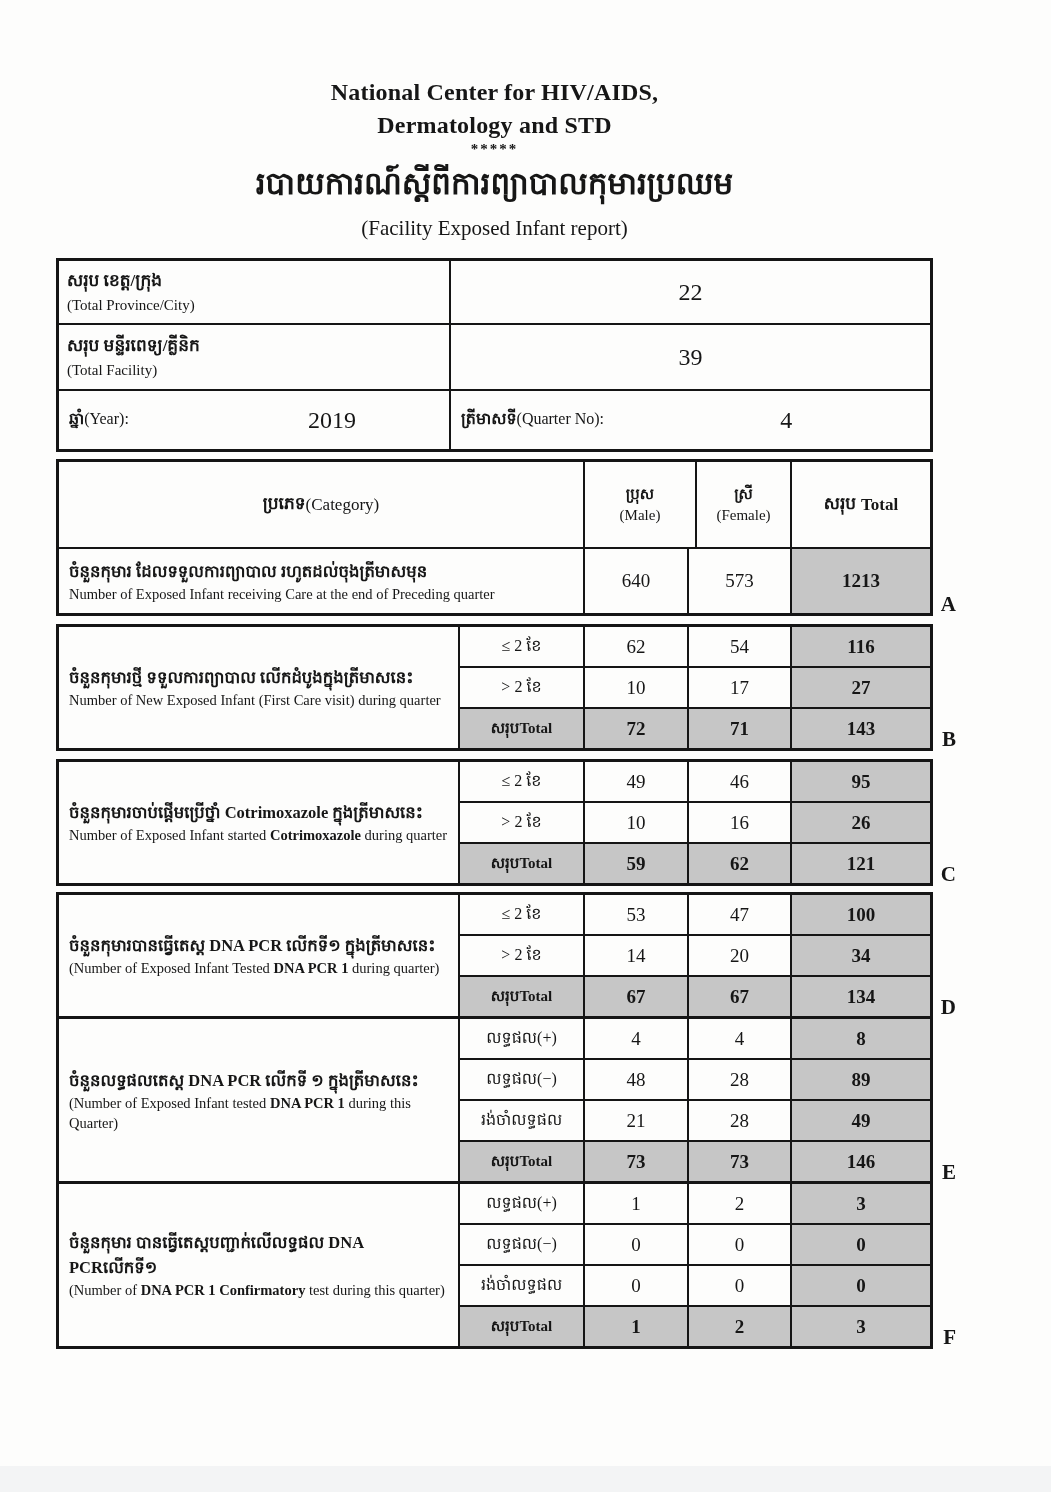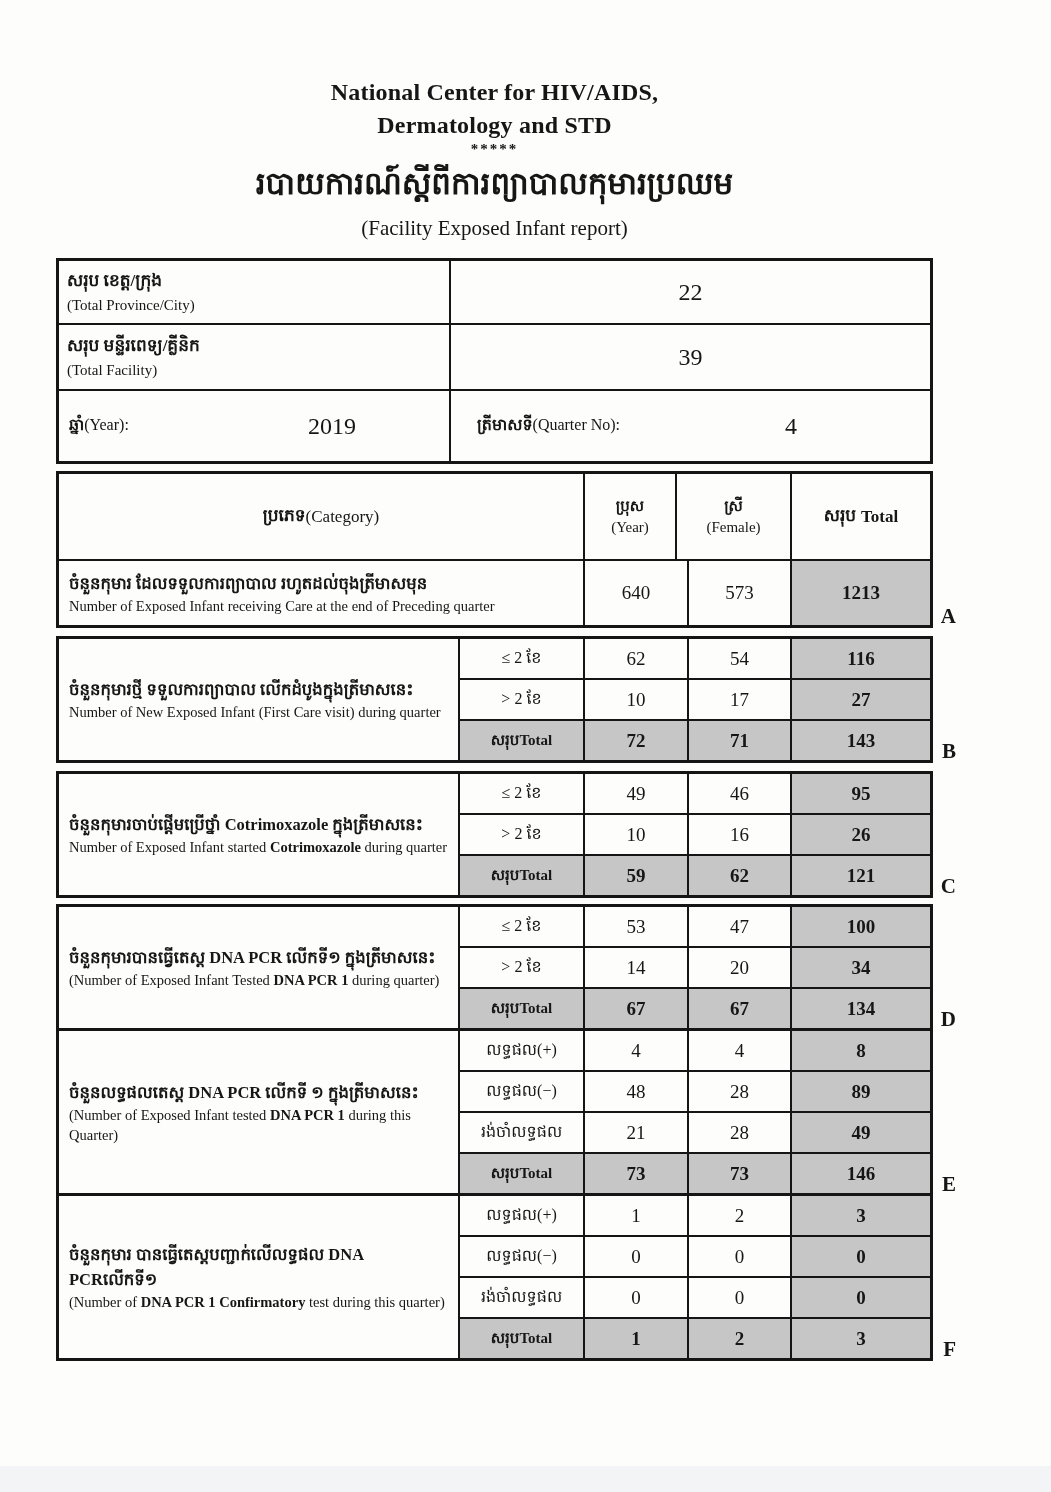--- a/index.html
+++ b/index.html
@@ -21,41 +21,41 @@
   .subtitle{font-size:21px;margin-top:8px;line-height:26px;}
   
   .info{border:3px solid #151515;margin-top:17px;}
   .i-row{display:flex;}
   .i-row.b{border-bottom:2px solid #151515;}
   .i-left{width:392px;border-right:2px solid #151515;box-sizing:border-box;
           padding:5px 8px;display:flex;flex-direction:column;justify-content:center;}
   .i-kh{font-size:17px;font-weight:bold;line-height:26px;}
   .i-en{font-size:15px;line-height:22px;}
   .i-val{flex:1;display:flex;align-items:center;justify-content:center;font-size:24px;}
-  .i-r1{height:62px;} .i-r2{height:64px;} .i-r3{height:70px;gap:16px;}
+  .i-r1{height:62px;} .i-r2{height:64px;} .i-r3{height:58px;}
   .i-cell{position:relative;display:flex;align-items:center;box-sizing:border-box;}
   .i-cell .lab{padding-left:10px;font-size:16px;}
   .i-cell .lab .kh{font-weight:bold;}
   .i-cell .val{position:absolute;left:70%;transform:translateX(-50%);font-size:24px;}
   .i-y{width:392px;border-right:2px solid #151515;}
   .i-q{flex:1;}
   
   .blk{border:3px solid #151515;position:relative;box-sizing:border-box;}
   .letter{position:absolute;right:-26px;bottom:-4px;font-weight:bold;font-size:21px;}
   .cellline{border-right:2px solid #151515;box-sizing:border-box;}
   
   .block-hA{margin-top:7px;}
   .mt-head{display:flex;height:85px;border-bottom:2px solid #151515;}
   .h-cat{width:526px;display:flex;align-items:center;justify-content:center;font-size:17px;}
   .h-cat .kh{font-weight:bold;}
   .h-mid{width:207px;display:flex;flex-direction:column;}
   .h-sex{height:29px;border-bottom:2px solid #151515;display:flex;align-items:center;justify-content:center;font-size:15px;}
   .h-sex .kh{font-weight:bold;margin-right:4px;}
   .h-mf{flex:1;display:flex;}
-  .h-m{width:92px;}
+  .h-m{width:112px;}
   .h-f{flex:1;}
   .h-sub{display:flex;flex-direction:column;align-items:center;justify-content:center;font-size:15px;line-height:21px;box-sizing:border-box;}
   .h-sub .kh{font-weight:bold;}
   .h-tot{flex:1;display:flex;align-items:center;justify-content:center;font-size:17px;}
   .h-tot .kh{font-weight:bold;margin-right:5px;}
   .h-tot b{font-size:17px;}
   
   .sec{display:flex;position:relative;}
   .sec + .sec{border-top:3px solid #151515;}
   .sec-block{margin-top:8px;}
@@ -124,21 +124,21 @@
     <div class="blk block-hA">
       <div class="mt-head">
         <div class="h-cat cellline">
           <span class="kh">ប្រភេទ</span>
             <span>(Category)</span>
         </div>
         <div class="h-mid cellline">
           <div class="h-mf">
             <div class="h-m h-sub cellline">
               <span class="kh">ប្រុស</span>
-              <span>(Year)</span>
+              <span>(Male)</span>
             </div>
             <div class="h-f h-sub">
               <span class="kh">ស្រី</span>
               <span>(Female)</span>
             </div>
           </div>
         </div>
         <div class="h-tot">
           <span class="kh">សរុប</span>
             <b>Total</b>

